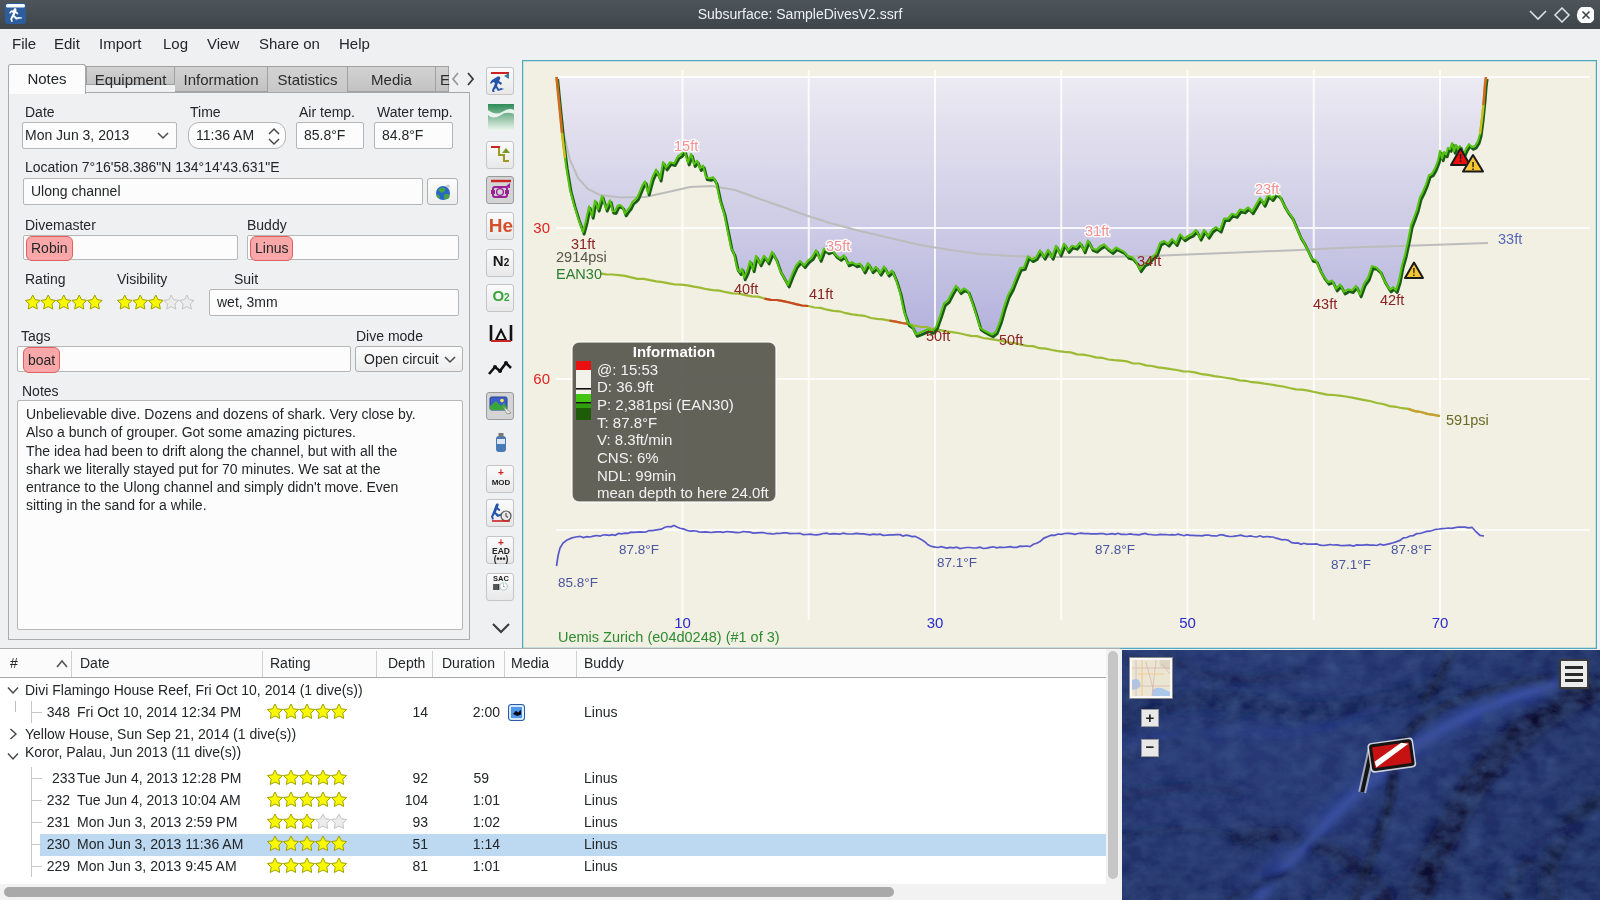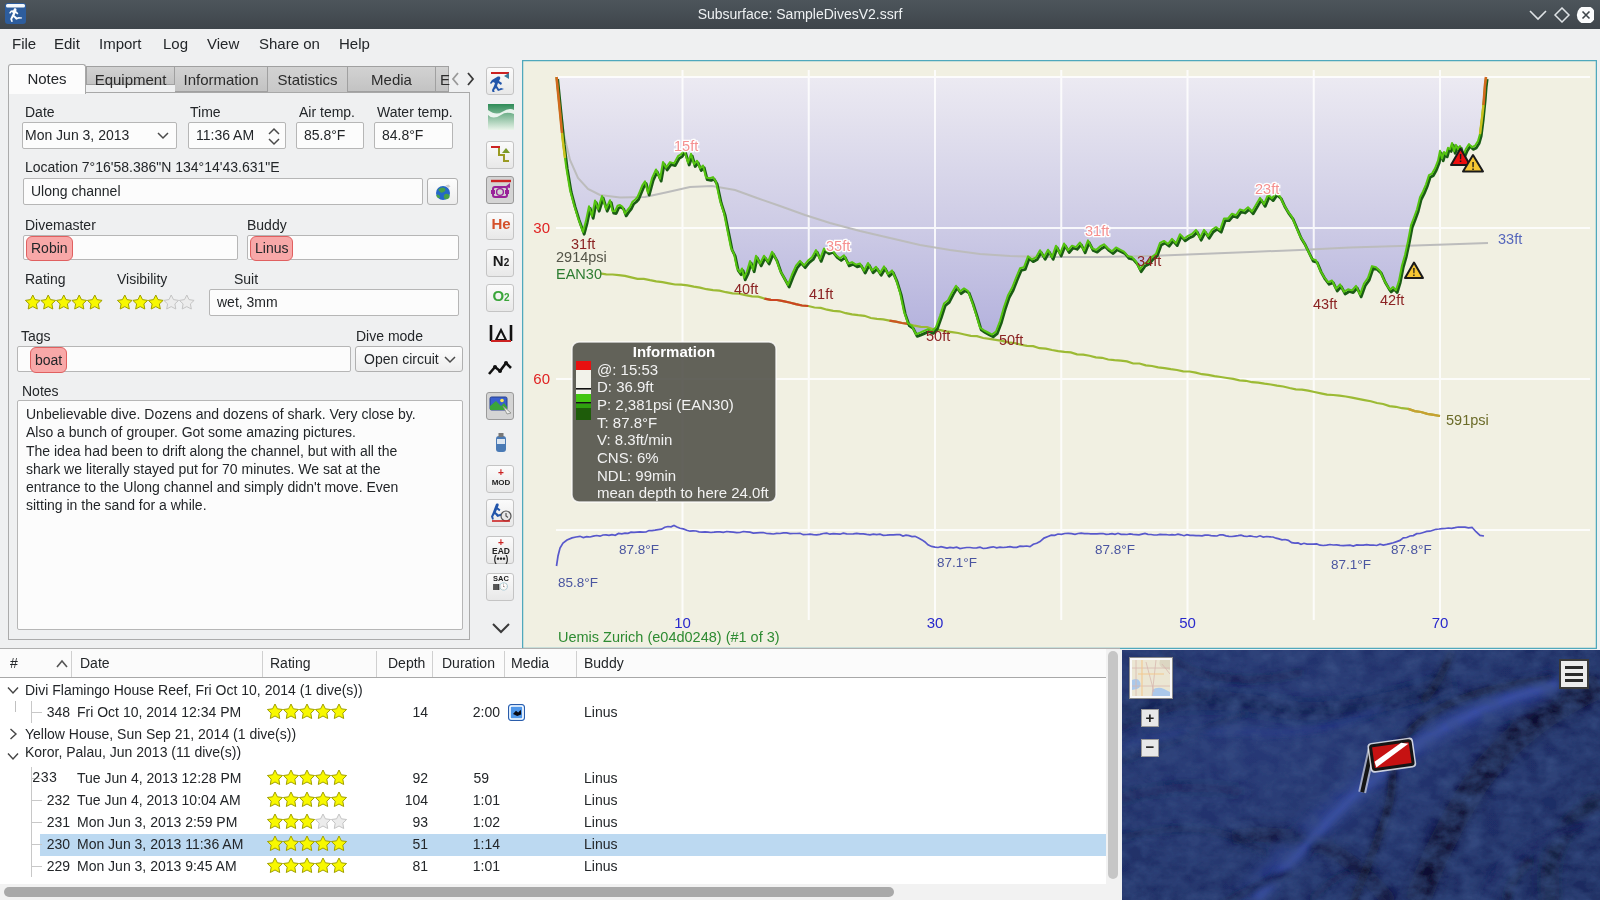--- a/index.html
+++ b/index.html
@@ -54,21 +54,21 @@
 <div class="lbl" style="left:25px;top:104px;">Date</div>
 <div class="lbl" style="left:190px;top:104px;">Time</div>
 <div class="lbl" style="left:299px;top:104px;">Air temp.</div>
 <div class="lbl" style="left:377px;top:104px;">Water temp.</div>
 
 <div class="field" style="left:22px;top:122px;width:155px;height:27px;line-height:25px;padding-left:2px;">Mon Jun 3, 2013
   <svg class="abs" style="right:7px;top:9px" width="12" height="8">
       <path d="M1,1 l5,5 5,-5" stroke="#4a4a4a" stroke-width="1.5" fill="none"></path>
     </svg>
 </div>
-<div class="field" style="left:188px;top:122px;width:98px;height:27px;line-height:25px;padding-left:7px;">11:36 AM
+<div class="field" style="left:188px;top:122px;width:98px;height:27px;line-height:25px;padding-left:7px;border-radius:11px;">11:36 AM
   <svg class="abs" style="right:5px;top:4px" width="12" height="19">
       <path d="M1,7 l5,-5 5,5" stroke="#4a4a4a" stroke-width="1.5" fill="none"></path>
       <path d="M1,12 l5,5 5,-5" stroke="#4a4a4a" stroke-width="1.5" fill="none"></path>
     </svg>
 </div>
 <div class="field" style="left:296px;top:122px;width:68px;height:27px;line-height:25px;padding-left:7px;">85.8°F</div>
 <div class="field" style="left:374px;top:122px;width:79px;height:27px;line-height:25px;padding-left:7px;">84.8°F</div>
 
 <div class="lbl" style="left:25px;top:159px;">Location 7°16'58.386"N 134°14'43.631"E</div>
 <div class="field" style="left:23px;top:178px;width:400px;height:27px;line-height:25px;padding-left:7px;">Ulong channel</div>
@@ -101,21 +101,21 @@
     <polygon points="7.8,0.0 10.0,4.6 15.1,5.4 11.4,8.9 12.3,14.0 7.8,11.6 3.2,14.0 4.1,8.9 0.4,5.4 5.5,4.6" fill="#f8f800" stroke="#a0a000" stroke-width="1"></polygon>
     <polygon points="23.2,0.0 25.5,4.6 30.6,5.4 26.9,8.9 27.8,14.0 23.2,11.6 18.7,14.0 19.6,8.9 15.9,5.4 21.0,4.6" fill="#f8f800" stroke="#a0a000" stroke-width="1"></polygon>
     <polygon points="38.8,0.0 41.0,4.6 46.1,5.4 42.4,8.9 43.3,14.0 38.8,11.6 34.2,14.0 35.1,8.9 31.4,5.4 36.5,4.6" fill="#f8f800" stroke="#a0a000" stroke-width="1"></polygon>
     <polygon points="54.2,0.0 56.5,4.6 61.6,5.4 57.9,8.9 58.8,14.0 54.2,11.6 49.7,14.0 50.6,8.9 46.9,5.4 52.0,4.6" fill="#ececec" stroke="#c4c4c4" stroke-width="1"></polygon>
     <polygon points="69.8,0.0 72.0,4.6 77.1,5.4 73.4,8.9 74.3,14.0 69.8,11.6 65.2,14.0 66.1,8.9 62.4,5.4 67.5,4.6" fill="#ececec" stroke="#c4c4c4" stroke-width="1"></polygon>
   </svg>
 <div class="field" style="left:209px;top:289px;width:250px;height:27px;line-height:25px;padding-left:7px;">wet, 3mm</div>
 
 <div class="lbl" style="left:21px;top:328px;">Tags</div>
 <div class="lbl" style="left:356px;top:328px;">Dive mode</div>
-<div class="field" style="left:17px;top:346px;width:334px;height:26px;line-height:24px;padding-left:12px;"><span class="pill">boat</span></div>
+<div class="field" style="left:17px;top:346px;width:334px;height:26px;line-height:24px;padding-left:5px;"><span class="pill">boat</span></div>
 <div class="abs" style="left:355px;top:346px;width:108px;height:26px;background:linear-gradient(#fdfdfd,#ededed);border:1px solid #b0b0b0;border-radius:3px;line-height:24px;padding-left:8px;font-size:14px;color:#232629;">Open circuit
   <svg class="abs" style="right:6px;top:9px" width="12" height="8">
       <path d="M1,1 l5,5 5,-5" stroke="#4a4a4a" stroke-width="1.5" fill="none"></path>
     </svg>
 </div>
 
 <div class="lbl" style="left:22px;top:383px;">Notes</div>
 <div class="field" style="left:17px;top:400px;width:446px;height:230px;padding:4px 8px;line-height:18.3px;border-radius:2px;">Unbelievable dive. Dozens and dozens of shark. Very close by.<br>Also a bunch of grouper. Got some amazing pictures.<br>The idea had been to drift along the channel, but with all the<br>shark we literally stayed put for 70 minutes. We sat at the<br>entrance to the Ulong channel and simply didn't move. Even<br>sitting in the sand for a while.</div>
 
 <div class="tbtn" style="left:486px;top:67px;background:linear-gradient(#fbfbfb,#e8e8e8);border:1px solid #c4c4c4;"></div>
@@ -143,21 +143,21 @@
 <div class="tbtn" style="left:486px;top:176px;background:#d4d4d4;border:1px solid #9a9a9a;"></div>
 <svg class="abs" style="left:489px;top:178px" width="24" height="24">
     <line x1="2" y1="3" x2="22" y2="3" stroke="#cc2222" stroke-width="2.4"></line>
     <rect x="4" y="9" width="14" height="10" rx="2" fill="none" stroke="#992299" stroke-width="2"></rect>
     <rect x="2" y="12" width="4" height="4" fill="#992299"></rect>
     <rect x="16" y="12" width="4" height="4" fill="#992299"></rect>
     <circle cx="11" cy="14" r="3.4" fill="none" stroke="#992299" stroke-width="1.4"></circle>
     <path d="M16,9 l5,-4 v5z" fill="#992299"></path>
   </svg>
 <div class="tbtn" style="left:486px;top:212px;background:linear-gradient(#fbfbfb,#e8e8e8);border:1px solid #c4c4c4;"></div>
-<div class="abs" style="left:488px;top:215px;width:26px;text-align:center;font-size:15px;font-weight:bold;color:#d4502a;">He</div>
+<div class="abs" style="left:488px;top:215px;width:26px;text-align:center;font-size:19px;font-weight:bold;color:#d4502a;">He</div>
 <div class="tbtn" style="left:486px;top:249px;background:linear-gradient(#fbfbfb,#e8e8e8);border:1px solid #c4c4c4;"></div>
 <div class="abs" style="left:488px;top:252px;width:26px;text-align:center;font-size:15px;font-weight:bold;color:#1a1a1a;">N<span style="font-size:10px;">2</span></div>
 <div class="tbtn" style="left:486px;top:284px;background:linear-gradient(#fbfbfb,#e8e8e8);border:1px solid #c4c4c4;"></div>
 <div class="abs" style="left:488px;top:287px;width:26px;text-align:center;font-size:15px;font-weight:bold;color:#3aa53a;">O<span style="font-size:10px;">2</span></div>
 <svg class="abs" style="left:489px;top:323px" width="24" height="22">
     <line x1="2" y1="2" x2="2" y2="18" stroke="#111" stroke-width="2.6"></line>
     <line x1="22" y1="2" x2="22" y2="18" stroke="#111" stroke-width="2.6"></line>
     <path d="M7,17 l5,-10 5,10z" fill="none" stroke="#111" stroke-width="2"></path>
     <line x1="2" y1="18" x2="22" y2="18" stroke="#cc2222" stroke-width="2"></line>
   </svg>
@@ -351,21 +351,21 @@
 <svg class="abs" style="left:9px;top:728px" width="9" height="13">
     <path d="M1.5,1 l5.5,5.0 -5.5,5.0" stroke="#444" stroke-width="1.4" fill="none"></path>
   </svg>
 <div class="trow" style="left:25px;top:726px;">Yellow House, Sun Sep 21, 2014 (1 dive(s))</div>
 <svg class="abs" style="left:7px;top:752px" width="13" height="9">
     <path d="M1,1.5 l5.0,5.5 5.0,-5.5" stroke="#444" stroke-width="1.4" fill="none"></path>
   </svg>
 <div class="trow" style="left:25px;top:744px;text-align:right;">Koror, Palau, Jun 2013 (11 dive(s))</div>
 <div class="abs" style="left:31px;top:767px;width:1px;height:22px;background:#c8c8c8;"></div>
 <div class="abs" style="left:31px;top:778px;width:11px;height:1px;background:#c8c8c8;"></div>
-<div class="trow" style="left:32px;top:770px;width:24px;text-align:right;font-family:Liberation Mono, monospace;">233</div>
+<div class="trow" style="left:52px;top:770px;width:24px;text-align:left;">233</div>
 <div class="trow" style="left:77px;top:770px;">Tue Jun 4, 2013 12:28 PM</div>
 <svg style="position:absolute;left:267px;top:770px" width="80" height="16">
     <polygon points="8.0,0.0 10.4,4.8 15.6,5.5 11.8,9.2 12.7,14.5 8.0,12.0 3.3,14.5 4.2,9.2 0.4,5.5 5.6,4.8" fill="#f8f800" stroke="#a0a000" stroke-width="1"></polygon>
     <polygon points="24.0,0.0 26.4,4.8 31.6,5.5 27.8,9.2 28.7,14.5 24.0,12.0 19.3,14.5 20.2,9.2 16.4,5.5 21.6,4.8" fill="#f8f800" stroke="#a0a000" stroke-width="1"></polygon>
     <polygon points="40.0,0.0 42.4,4.8 47.6,5.5 43.8,9.2 44.7,14.5 40.0,12.0 35.3,14.5 36.2,9.2 32.4,5.5 37.6,4.8" fill="#f8f800" stroke="#a0a000" stroke-width="1"></polygon>
     <polygon points="56.0,0.0 58.4,4.8 63.6,5.5 59.8,9.2 60.7,14.5 56.0,12.0 51.3,14.5 52.2,9.2 48.4,5.5 53.6,4.8" fill="#f8f800" stroke="#a0a000" stroke-width="1"></polygon>
     <polygon points="72.0,0.0 74.4,4.8 79.6,5.5 75.8,9.2 76.7,14.5 72.0,12.0 67.3,14.5 68.2,9.2 64.4,5.5 69.6,4.8" fill="#f8f800" stroke="#a0a000" stroke-width="1"></polygon>
   </svg>
 <div class="trow" style="left:360px;top:770px;width:68px;text-align:right;">92</div>
 <div class="trow" style="left:419px;top:770px;width:70px;text-align:right;">59</div>

